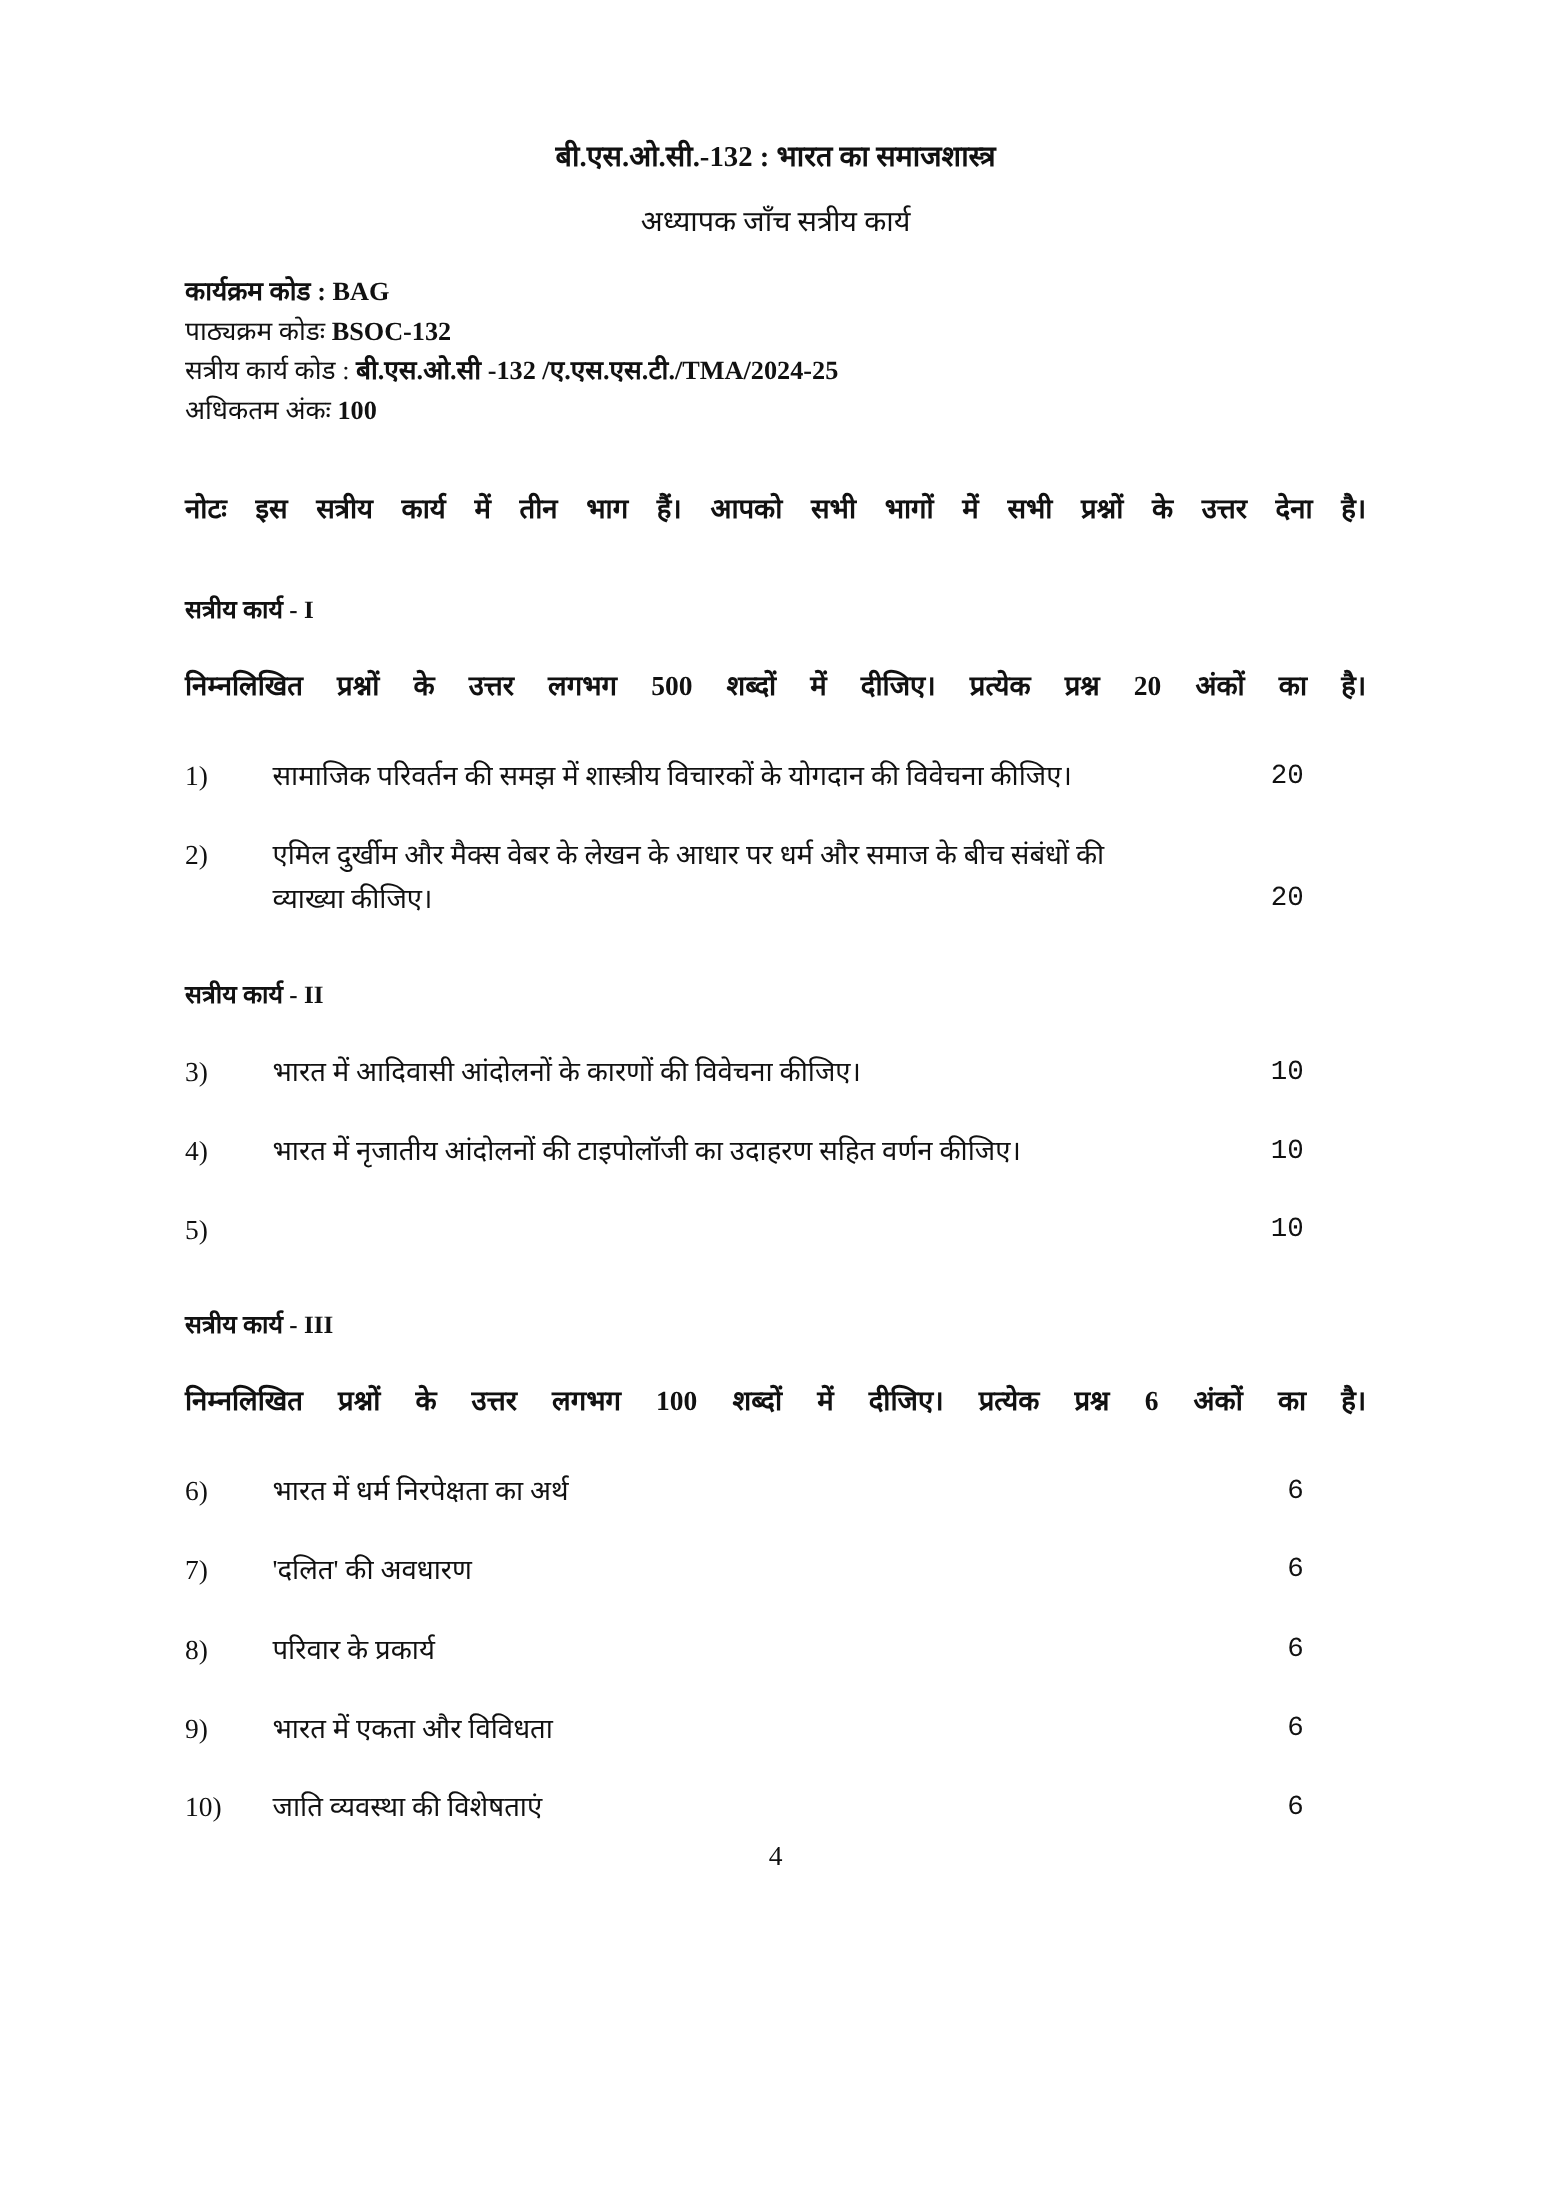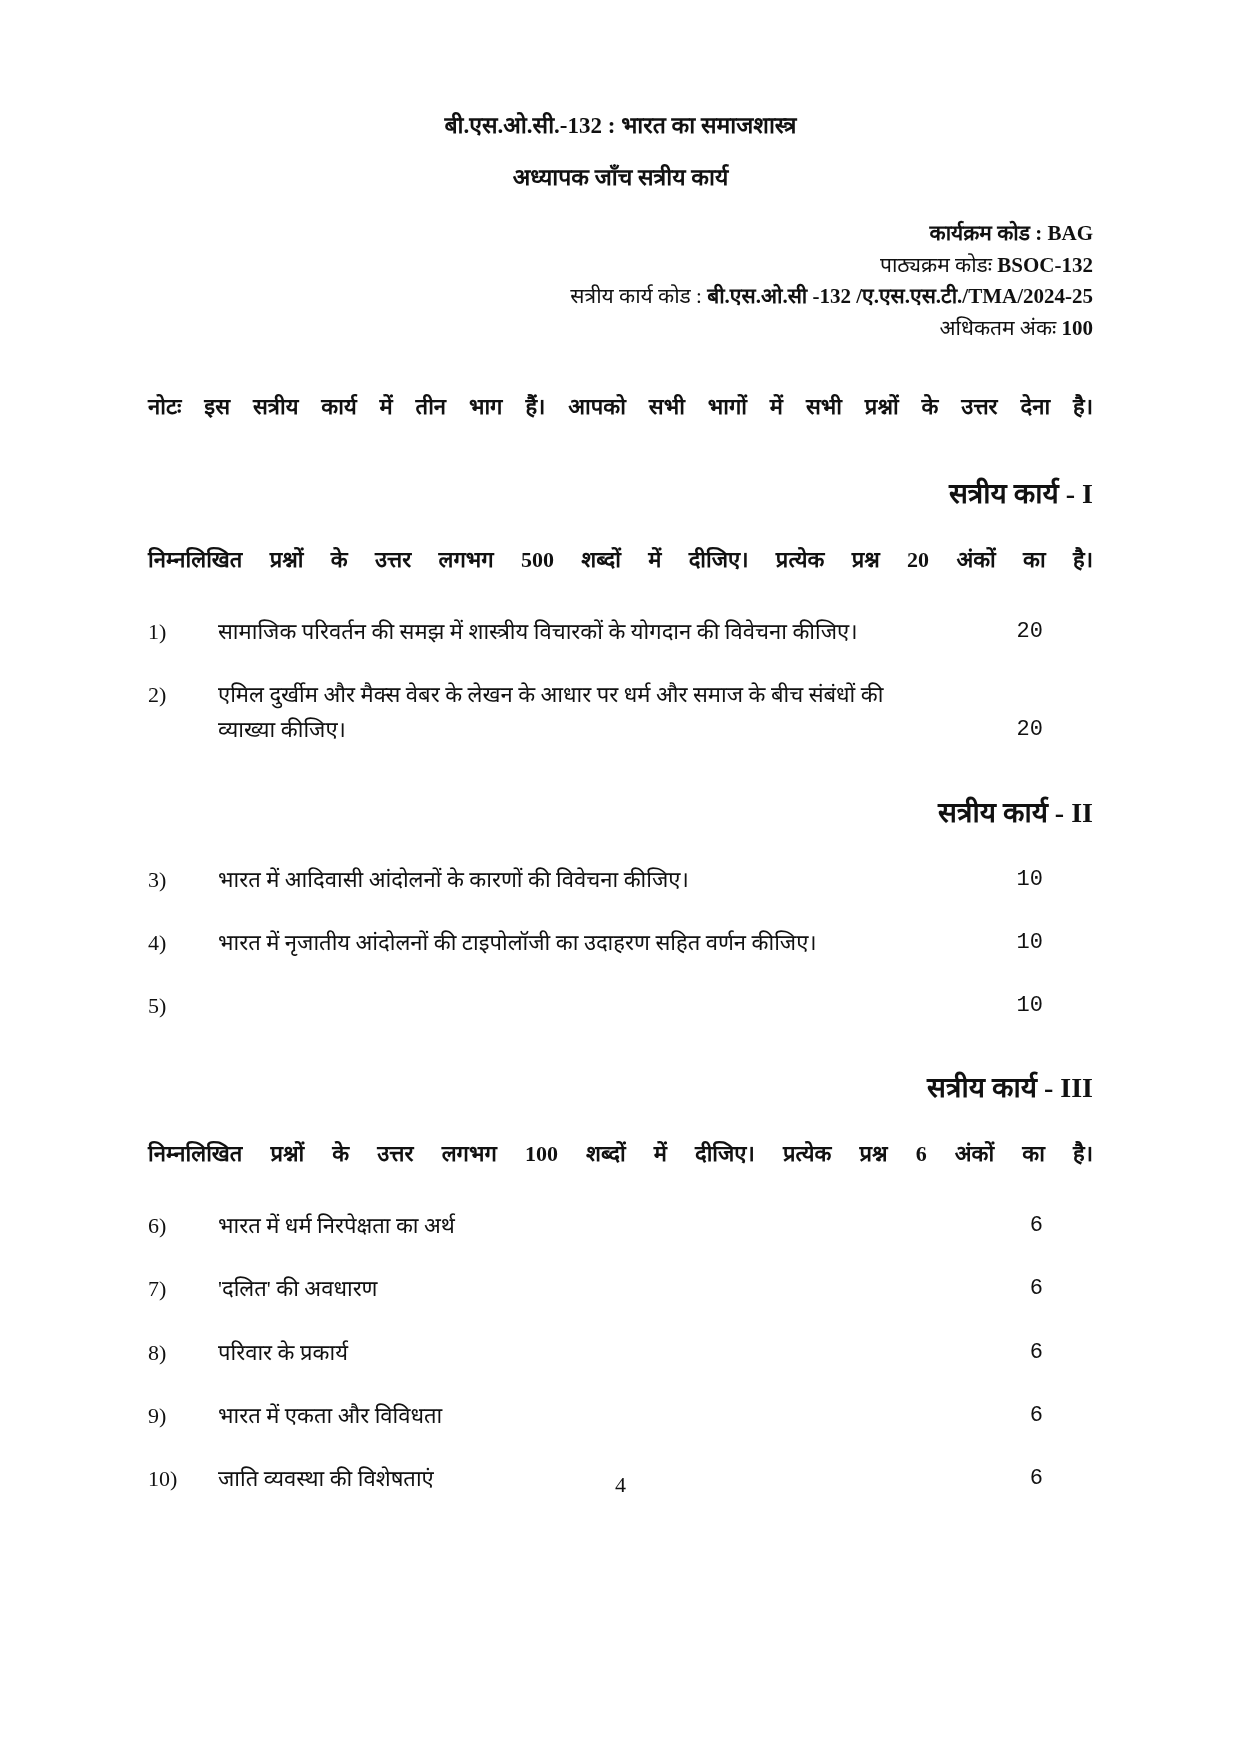--- a/index.html
+++ b/index.html
@@ -18,43 +18,42 @@
   }
   .doc-title {
     text-align: center;
     font-size: 23px;
     font-weight: bold;
     margin-bottom: 20px;
   }
   .doc-subtitle {
     text-align: center;
     font-size: 23px;
-    font-weight: bold;
+    font-weight: normal;
     margin-bottom: 26px;
   }
   .codes {
-    text-align: right;
     font-size: 21px;
     line-height: 1.5;
     margin-bottom: 46px;
   }
   .codes .bold { font-weight: bold; }
   .note {
     font-size: 22px;
     font-weight: bold;
     text-align: justify;
     text-align-last: justify;
     margin-bottom: 50px;
     line-height: 1.5;
   }
   .section { margin-bottom: 16px; }
   .section + .section { margin-top: 44px; }
   .section-heading {
-    text-align: right;
-    font-size: 28px;
+    text-align: left;
+    font-size: 20px;
     font-weight: bold;
     margin-bottom: 32px;
   }
   .instruction {
     font-size: 22px;
     font-weight: bold;
     text-align: justify;
     text-align-last: justify;
     margin-bottom: 38px;
     line-height: 1.5;

